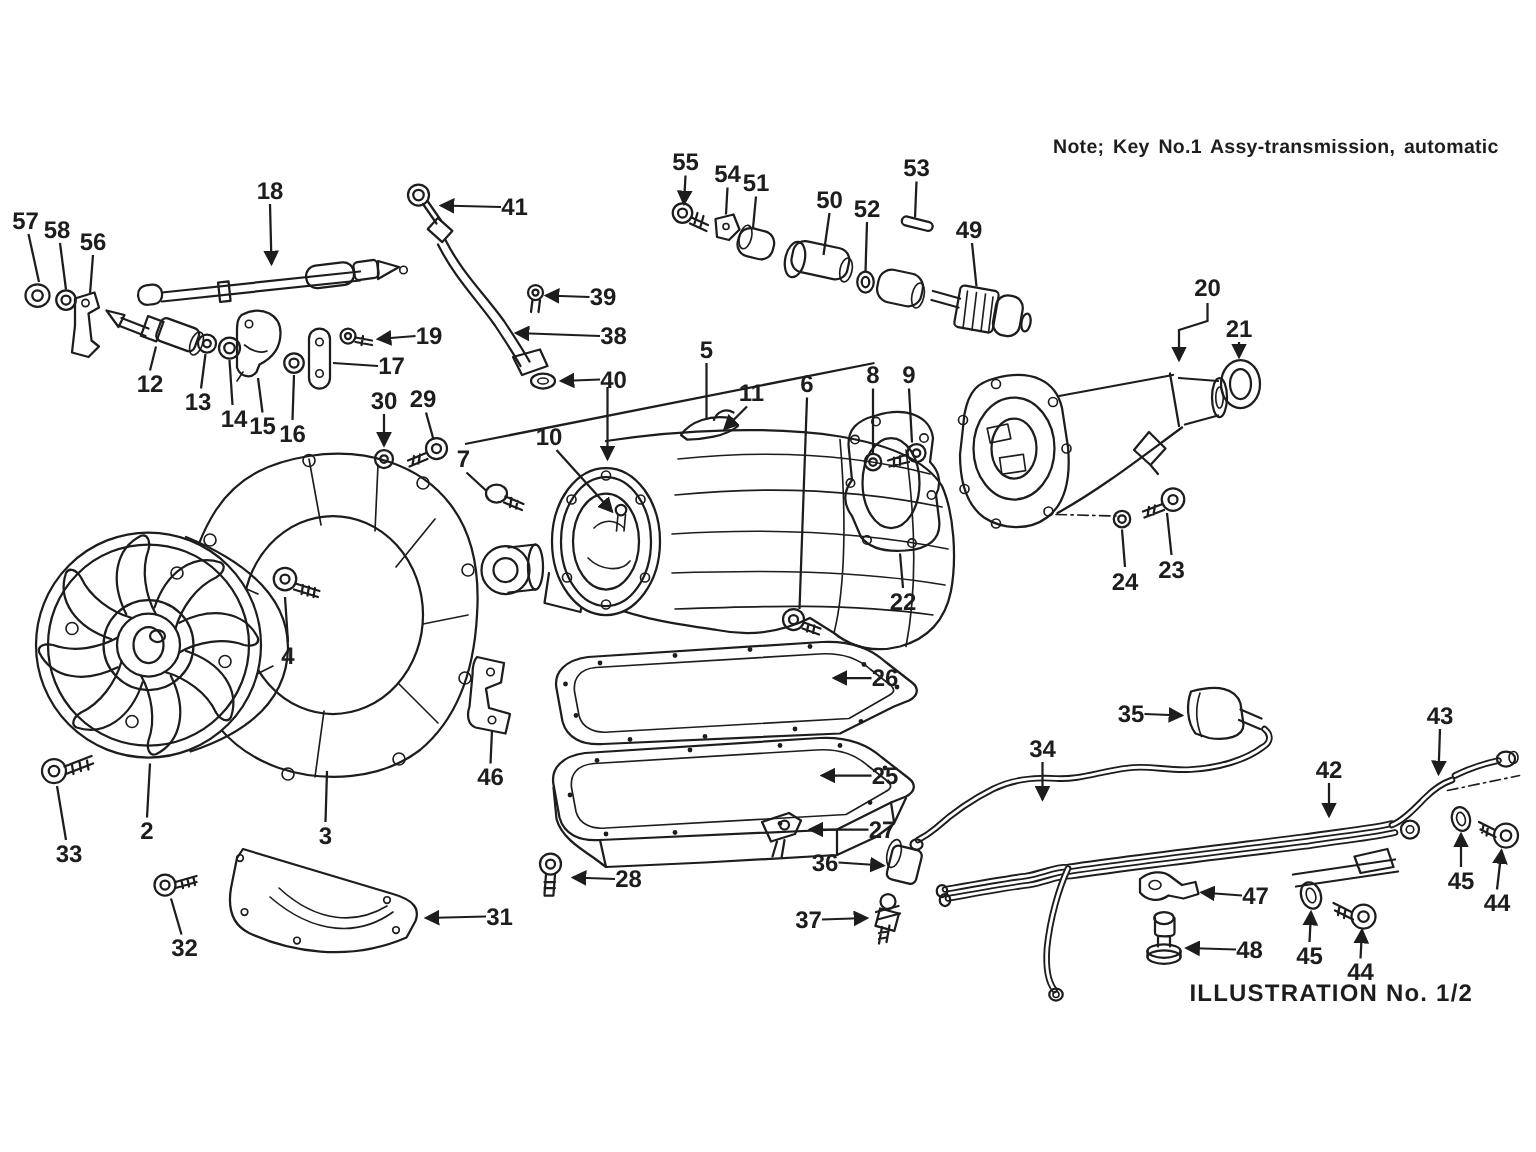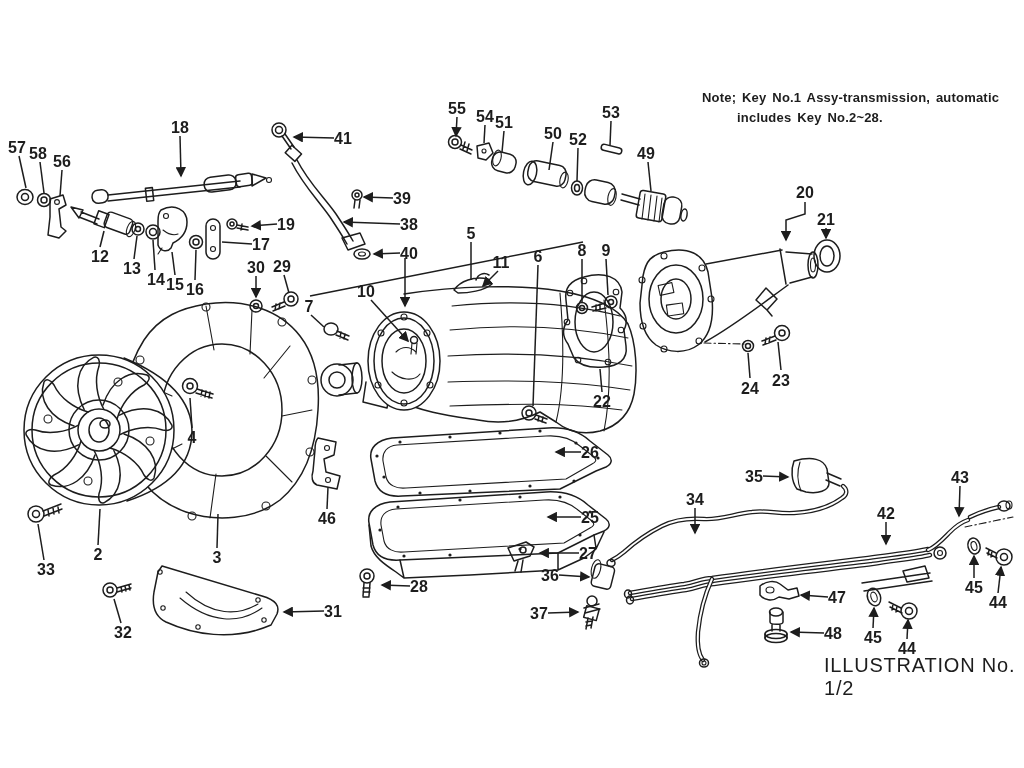--- a/index.html
+++ b/index.html
@@ -12,21 +12,21 @@
   .wfill{fill:var(--paper);stroke:var(--ink);stroke-width:1.5;}
   .dot{fill:var(--ink);stroke:none;}
   .tube{fill:none;stroke:var(--ink);stroke-width:4.4;stroke-linecap:round;}
   .tubein{fill:none;stroke:var(--paper);stroke-width:1.9;stroke-linecap:round;}
   .dashdot{stroke-dasharray:7 3 1.5 3;}
   .ldr{fill:none;stroke:var(--ink);stroke-width:1.5;}
   .num{font:700 16px "Liberation Sans",sans-serif;fill:var(--ink);}
   .note{position:absolute;left:702px;top:88px;font-size:13px;font-weight:700;
         color:var(--ink);line-height:20px;letter-spacing:0.2px;word-spacing:2px;}
   .note .note2{margin-left:35px;}
-  .caption{position:absolute;left:824px;top:654px;font-size:20px;font-weight:400;
+  .caption{position:absolute;left:793px;top:654px;font-size:16px;font-weight:700;
         letter-spacing:0.8px;color:var(--ink);}
 </style>
 </head>
 <body>
 
 <div class="page">
 <svg width="1024" height="768" viewBox="0 0 1024 768">
   <defs>
     <marker id="arrowhead" viewBox="0 0 10 10" refX="8.5" refY="5" markerWidth="7" markerHeight="7" orient="auto-start-reverse">
       <path d="M0,0 L10,5 L0,10 Z" fill="#1d1d1d"></path>
@@ -578,16 +578,15 @@
         </g>
         <g>
           <polyline points="998,593 1001,567" class="ldr" marker-end="url(#arrowhead)"></polyline>
           <text x="998" y="607.5" text-anchor="middle" class="num">44</text>
         </g>
       </g>
 </svg>
 
 <div class="note">
   <div>Note; Key No.1 Assy-transmission, automatic</div>
-  <div class="note2">includes Key No.2~28.</div>
 </div>
 <div class="caption">ILLUSTRATION No. 1/2</div>
 </div>
 
 </body></html>

